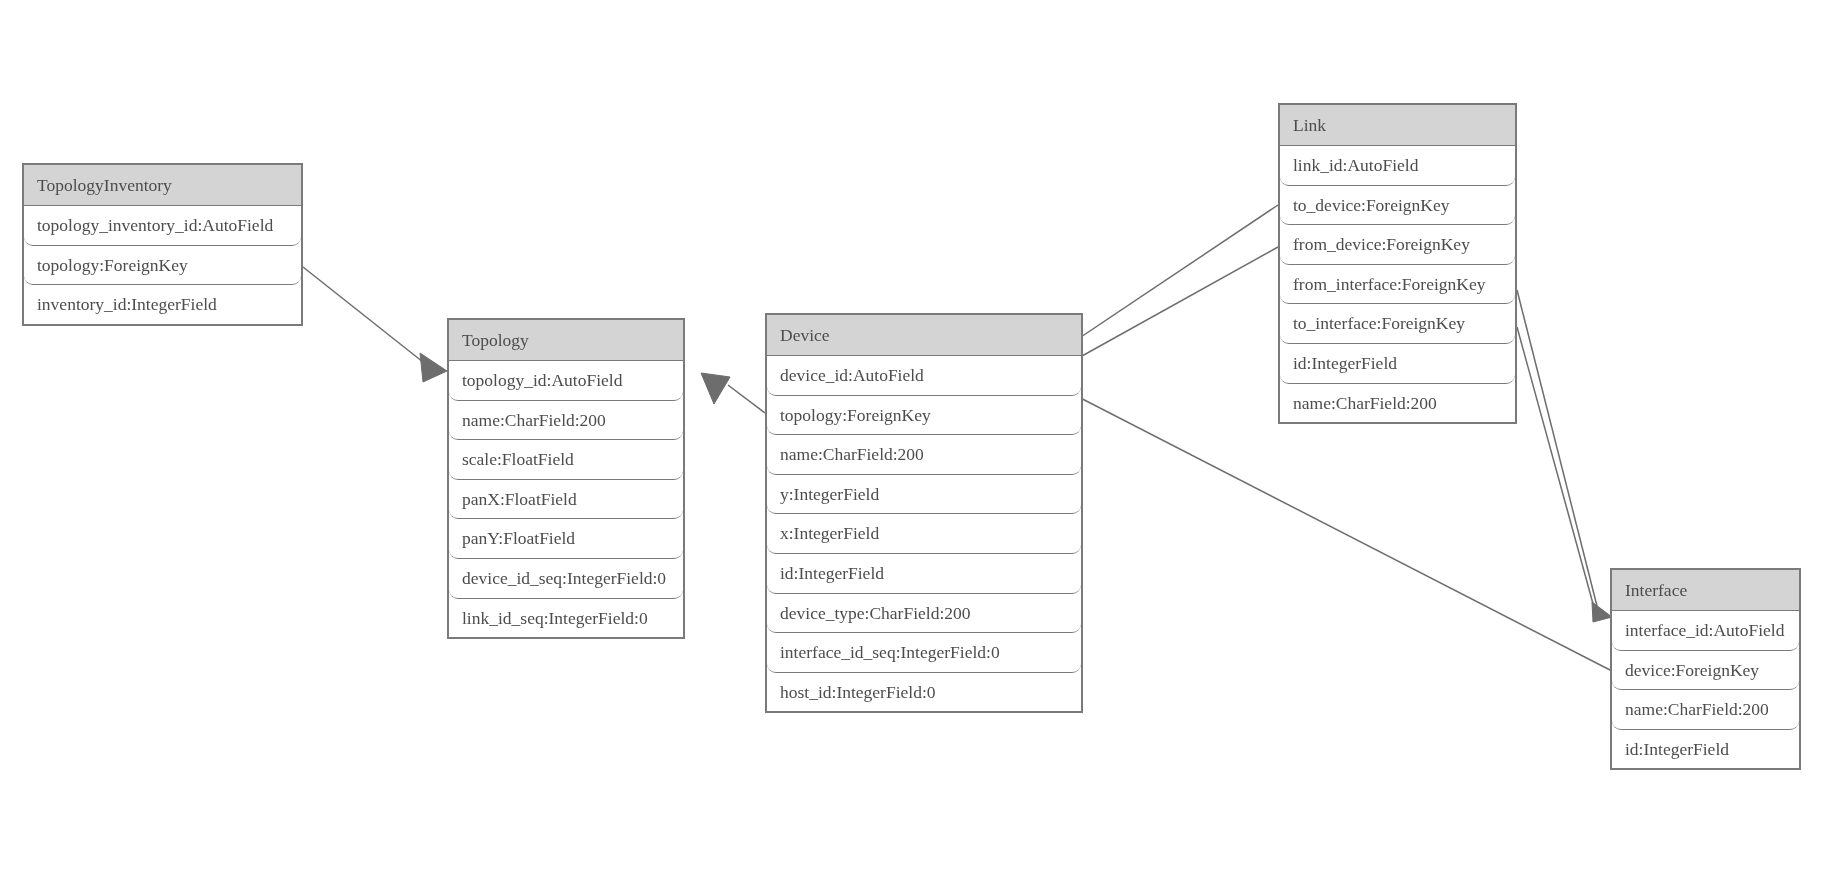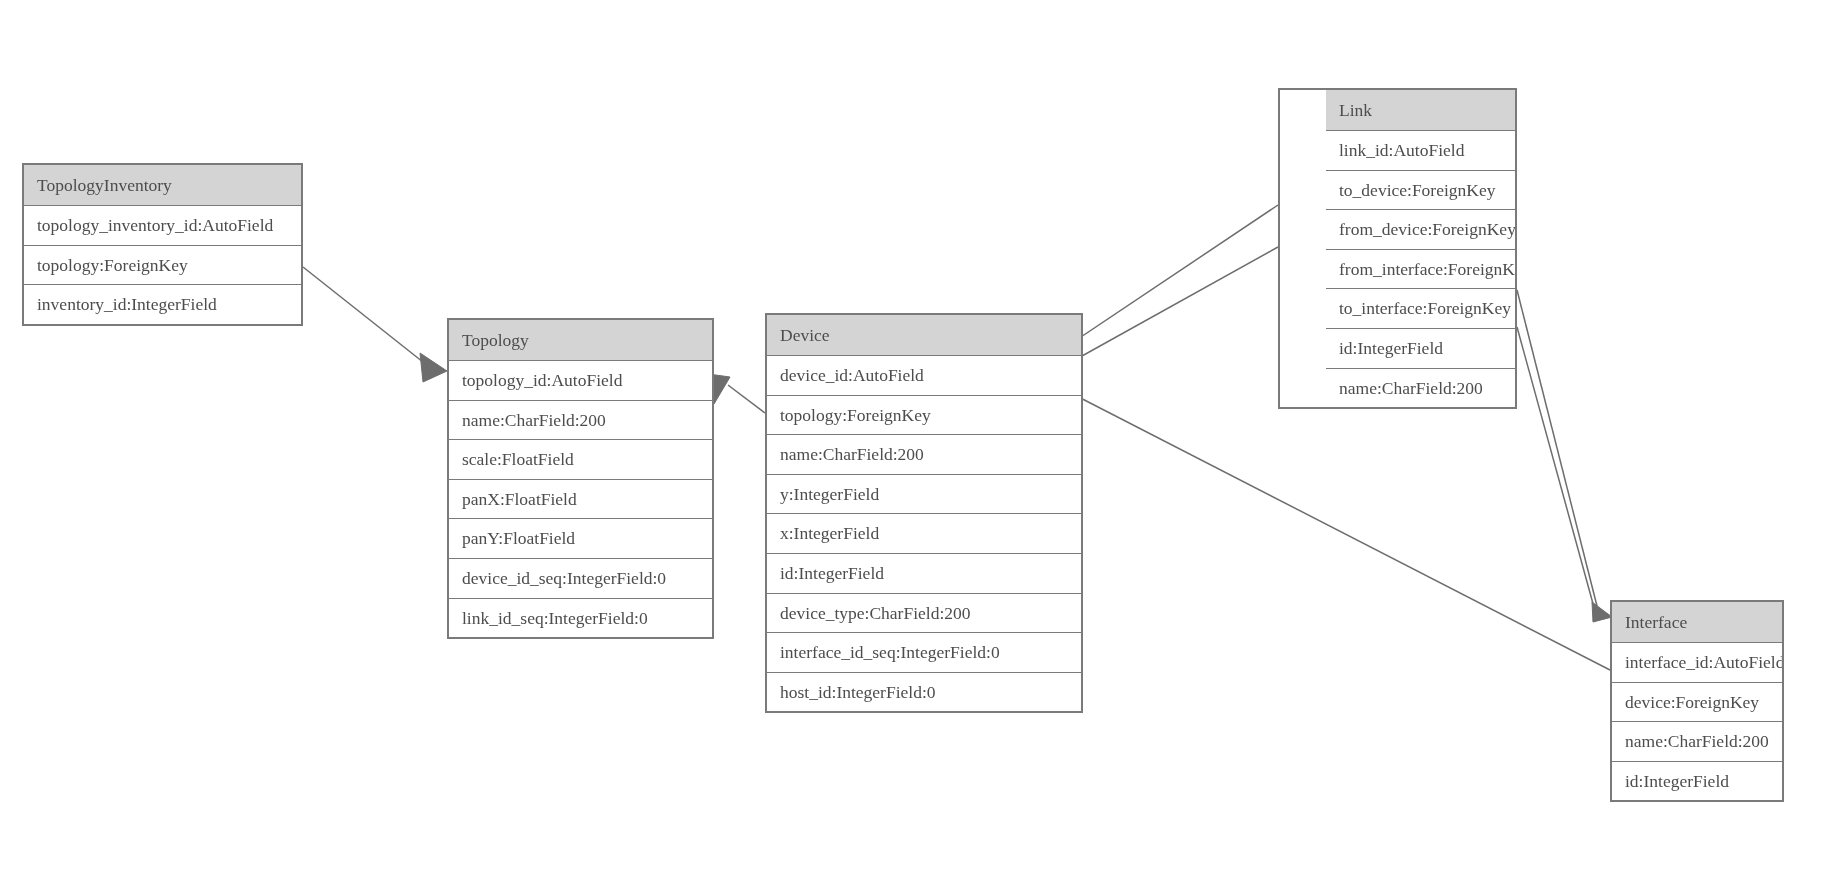--- a/index.html
+++ b/index.html
@@ -38,20 +38,21 @@
     border-bottom: 1.4px solid #7a7a7a;
     overflow: hidden;
   }
   .field-row {
     height: 38.6px;
     line-height: 38.6px;
     padding-left: 13px;
     border-bottom: 1.4px solid #7a7a7a;
     background: #ffffff;
     overflow: hidden;
+    border-radius: 9px;
   }
   .field-row:last-child {
     border-bottom: none;
   }
 </style>
 </head>
 <body>
 
 <div id="canvas">
 
@@ -72,21 +73,21 @@
 
   <div class="entity" style="left: 22px; top: 163px; width: 281px;">
     <div class="entity-header">TopologyInventory</div>
     <div class="entity-rows">
         <div class="field-row">topology_inventory_id:AutoField</div>
         <div class="field-row">topology:ForeignKey</div>
         <div class="field-row">inventory_id:IntegerField</div>
       </div>
   </div>
 
-  <div class="entity" style="left: 447px; top: 318px; width: 267px;">
+  <div class="entity" style="left: 447px; top: 318px; width: 238px;">
     <div class="entity-header">Topology</div>
     <div class="entity-rows">
         <div class="field-row">topology_id:AutoField</div>
         <div class="field-row">name:CharField:200</div>
         <div class="field-row">scale:FloatField</div>
         <div class="field-row">panX:FloatField</div>
         <div class="field-row">panY:FloatField</div>
         <div class="field-row">device_id_seq:IntegerField:0</div>
         <div class="field-row">link_id_seq:IntegerField:0</div>
       </div>
@@ -101,34 +102,34 @@
         <div class="field-row">name:CharField:200</div>
         <div class="field-row">y:IntegerField</div>
         <div class="field-row">x:IntegerField</div>
         <div class="field-row">id:IntegerField</div>
         <div class="field-row">device_type:CharField:200</div>
         <div class="field-row">interface_id_seq:IntegerField:0</div>
         <div class="field-row">host_id:IntegerField:0</div>
       </div>
   </div>
 
-  <div class="entity" style="left: 1278px; top: 88px; width: 239px; padding-left: 46px;">
+  <div class="entity" style="left: 1278px; top: 103px; width: 239px;">
     <div class="entity-header">Link</div>
     <div class="entity-rows">
         <div class="field-row">link_id:AutoField</div>
         <div class="field-row">to_device:ForeignKey</div>
         <div class="field-row">from_device:ForeignKey</div>
         <div class="field-row">from_interface:ForeignKey</div>
         <div class="field-row">to_interface:ForeignKey</div>
         <div class="field-row">id:IntegerField</div>
         <div class="field-row">name:CharField:200</div>
       </div>
   </div>
 
-  <div class="entity" style="left: 1610px; top: 568px; width: 174px; margin-top: 32px;">
+  <div class="entity" style="left: 1610px; top: 568px; width: 191px;">
     <div class="entity-header">Interface</div>
     <div class="entity-rows">
         <div class="field-row">interface_id:AutoField</div>
         <div class="field-row">device:ForeignKey</div>
         <div class="field-row">name:CharField:200</div>
         <div class="field-row">id:IntegerField</div>
       </div>
   </div>
 
 </div>

